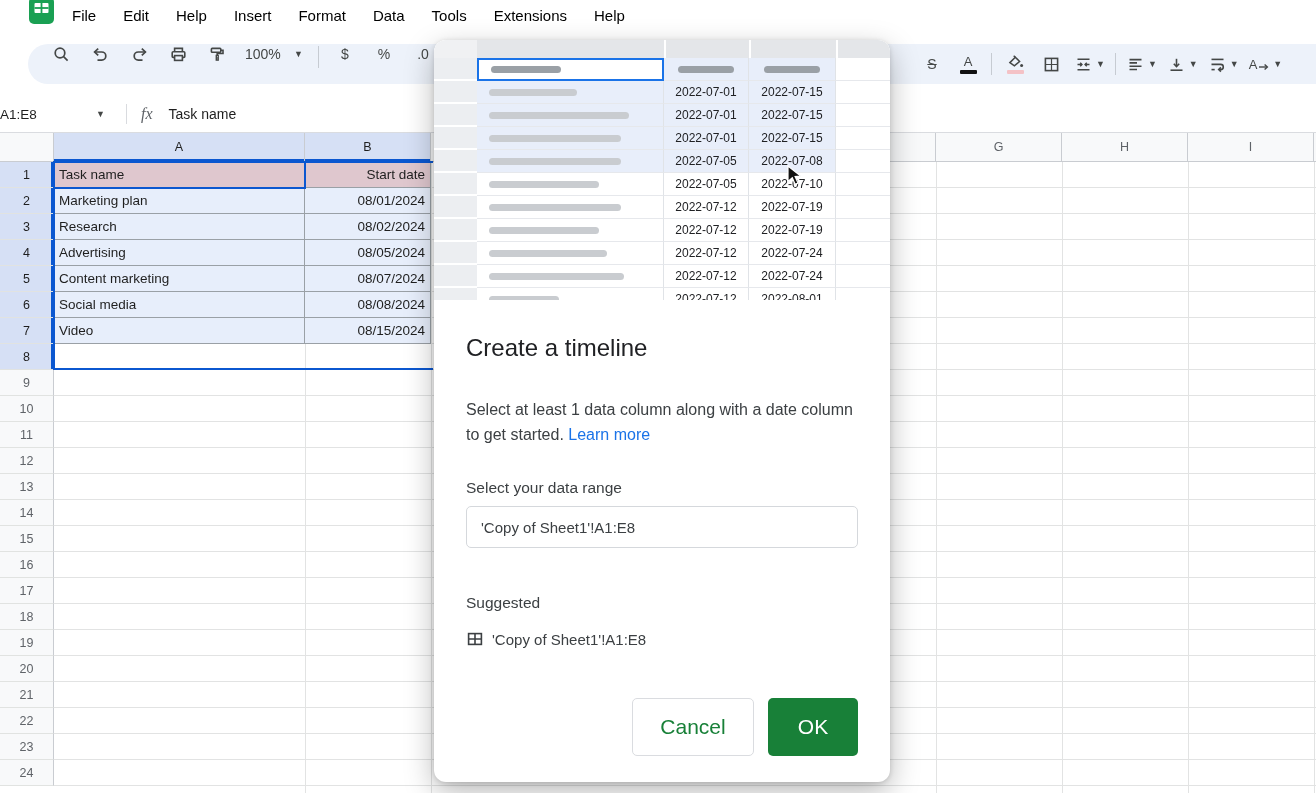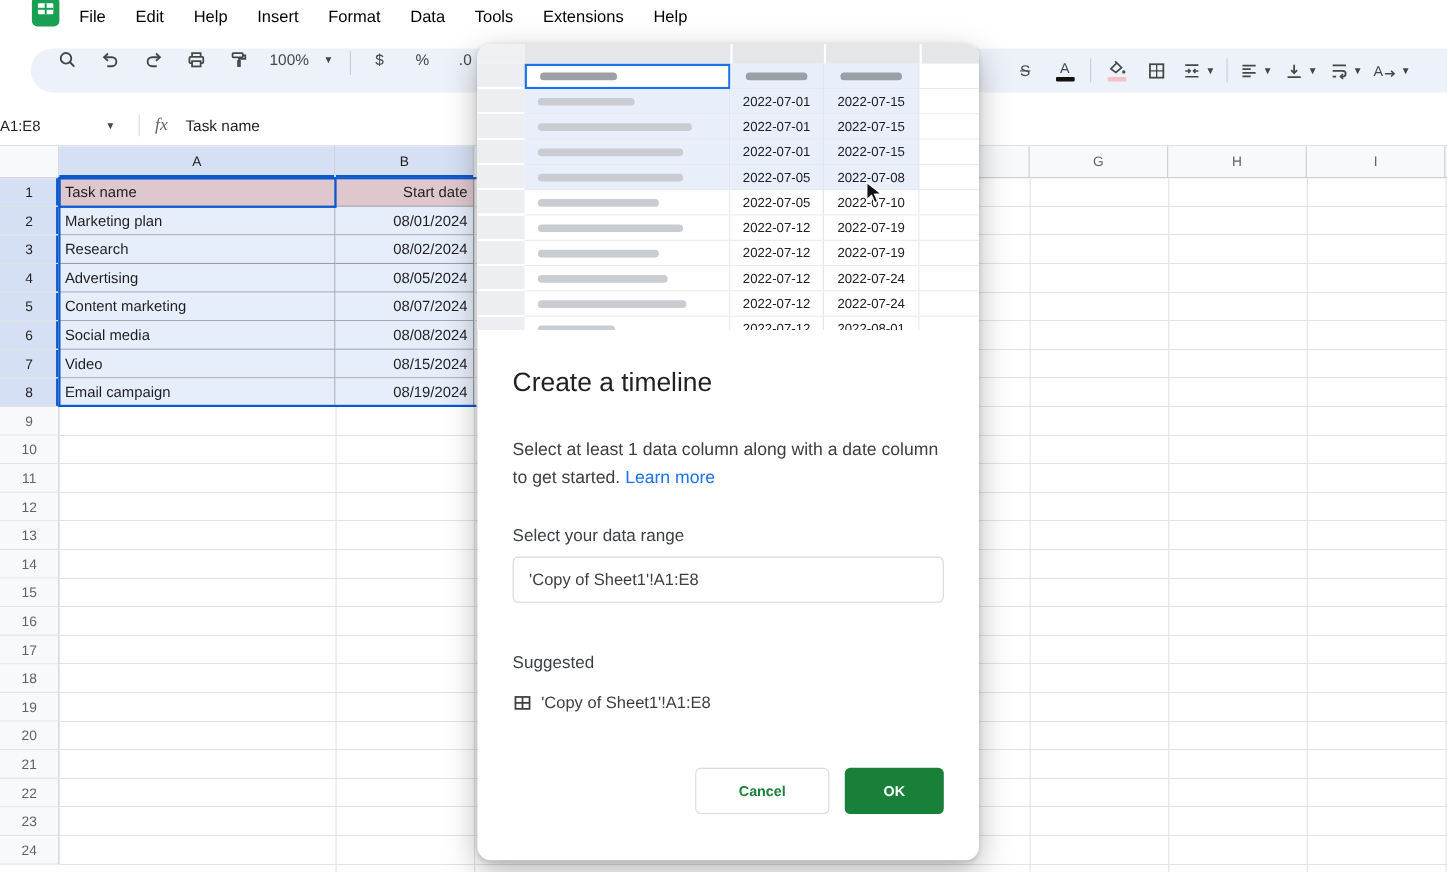--- a/index.html
+++ b/index.html
@@ -97,22 +97,22 @@
   .d-title{ margin-top:33px; font-size:24px; line-height:30px; font-weight:400; color:#202124; }
   .d-desc{ margin-top:34px; font-size:16px; line-height:25px; color:#3c4043; width:394px; }
   .d-link{ color:#1a73e8; cursor:pointer; }
   .d-label{ margin-top:32px; font-size:15.5px; font-weight:500; color:#3c4043; }
   .d-input{ margin-top:9px; height:42px; width:100%; border:1px solid #d5d8dc; border-radius:5px;
             display:flex; align-items:center; padding:0 14px; font-size:15px; color:#3c4043; }
   .d-suglabel{ margin-top:46px; font-size:15.5px; font-weight:500; color:#3c4043; }
   .d-sugitem{ margin-top:18px; display:flex; align-items:center; gap:8px; font-size:15px;
               color:#3c4043; cursor:pointer; }
   .d-buttons{ margin-top:50px; display:flex; justify-content:flex-end; gap:14px; }
-  .btn{ height:42px; border-radius:5px; display:flex; align-items:center; justify-content:center;
-        font-size:13px; font-weight:700; cursor:pointer; }
+  .btn{ height:58px; border-radius:5px; display:flex; align-items:center; justify-content:center;
+        font-size:21px; font-weight:400; cursor:pointer; }
   .btn-cancel{ width:122px; border:1px solid #dadce0; background:#fff; color:#188038; }
   .btn-ok{ width:90px; border:none; background:#188038; color:#fff; }
 
   .cursor{ position:absolute; left:786px; top:165px; z-index:50; pointer-events:none; }
 </style>
 </head>
 <body>
 
 <div class="stage">
 
@@ -331,24 +331,20 @@
       <div class="cell cb">08/07/2024</div>
     </div>
     <div class="drow">
       <div class="cell ca">Social media</div>
       <div class="cell cb">08/08/2024</div>
     </div>
     <div class="drow">
       <div class="cell ca">Video</div>
       <div class="cell cb">08/15/2024</div>
     </div>
-    <div class="drow">
-      <div class="cell ca">Email campaign</div>
-      <div class="cell cb">08/19/2024</div>
-    </div>
   </div>
 
   <div class="sel-left"></div>
   <div class="sel-top"></div>
   <div class="sel-bottom"></div>
   <div class="a1-border"></div>
 
   <div class="dialog">
     <div class="preview">
       <div class="p-rowhdr"></div>

